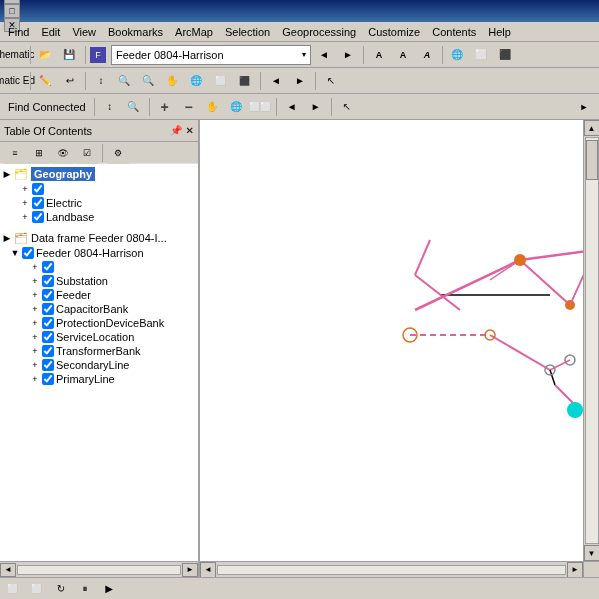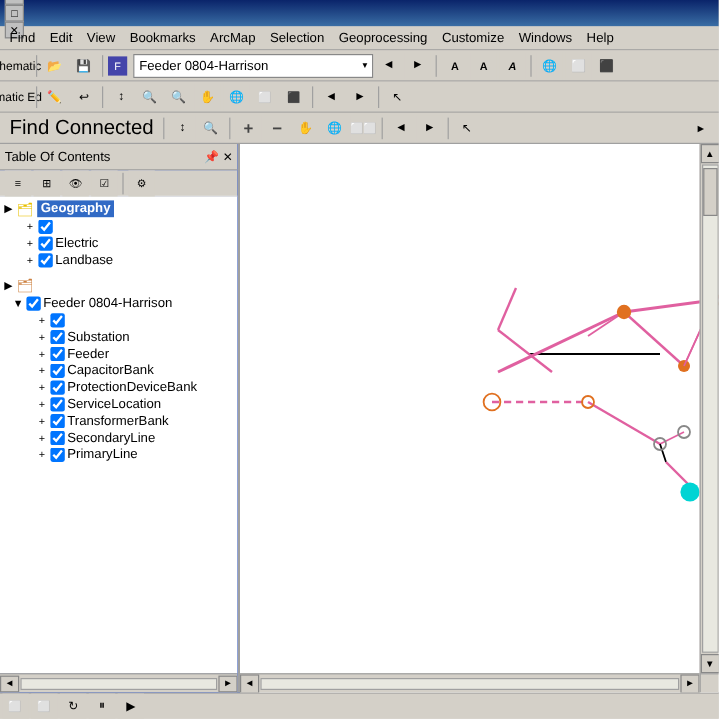--- a/index.html
+++ b/index.html
@@ -73,21 +73,21 @@
 
     
     #main-area {
       display: flex;
       height: calc(599px - 22px - 20px - 26px - 26px - 26px - 22px);
     }
 
     
     #left-panel {
       width: 200px;
-      background: #1d4ed8;
+      background: #0c4a6e;
       border-right: 2px solid #a0a0a0;
       display: flex;
       flex-direction: column;
       overflow: hidden;
     }
 
     
     #toc-header {
       background: #d4d0c8;
       height: 22px;
@@ -202,21 +202,21 @@
 
 <div id="menubar">
     <div class="menu-item">Find</div>
     <div class="menu-item">Edit</div>
     <div class="menu-item">View</div>
     <div class="menu-item">Bookmarks</div>
     <div class="menu-item">ArcMap</div>
     <div class="menu-item">Selection</div>
     <div class="menu-item">Geoprocessing</div>
     <div class="menu-item">Customize</div>
-    <div class="menu-item">Windows</div>
+    <div class="menu-item">Contents</div>
     <div class="menu-item">Help</div>
   </div>
 
 <div class="toolbar">
   <div class="toolbar-btn">
     <span style="font-size:10px; white-space:nowrap; padding:0 2px;">Schematic ▾</span>
   </div>
   <div class="toolbar-separator"></div>
   <div class="toolbar-btn" title="Open">📂</div>
   <div class="toolbar-btn" title="Save">💾</div>
@@ -258,21 +258,21 @@
   <div class="toolbar-btn" style="font-size:9px;">⬜</div>
   <div class="toolbar-btn" style="font-size:9px;">⬛</div>
   <div class="toolbar-separator"></div>
   <div class="toolbar-btn">◄</div>
   <div class="toolbar-btn">►</div>
   <div class="toolbar-separator"></div>
   <div class="toolbar-btn">↖</div>
 </div>
 
 <div class="toolbar" id="toolbar3">
-  <span style="font-size:17px; padding: 0 4px;">Find Connected</span>
+  <span style="font-size:11px; padding: 0 4px;">Find Connected</span>
   <div class="toolbar-separator"></div>
   <div class="toolbar-btn" style="font-size:10px;">↕</div>
   <div class="toolbar-btn" style="font-size:10px;">🔍</div>
   <div class="toolbar-separator"></div>
 
   <div class="toolbar-btn" style="font-size:14px; font-weight:bold; color:#444;">+</div>
   <div class="toolbar-btn" style="font-size:14px; font-weight:bold; color:#444;">−</div>
   <div class="toolbar-btn" style="font-size:10px;">✋</div>
   <div class="toolbar-btn" style="font-size:10px;">🌐</div>
   <div class="toolbar-btn" style="font-size:9px;">⬜⬜</div>
@@ -327,20 +327,21 @@
         <span class="toc-expand">+</span>
         <input type="checkbox" class="toc-checkbox" checked="" style="">
         <span class="toc-label">Landbase</span>
       </div>
 
       <div style="height:6px;"></div>
 
       <div class="toc-item">
         <span class="toc-expand">▶</span>
         <span class="toc-icon" style="color:#cc8040;">🗂</span>
+        <span class="toc-label">Data frame Feeder 0804-I...</span>
       </div>
 
       <div class="toc-item toc-indent-1">
         <span class="toc-expand">▼</span>
         <input type="checkbox" class="toc-checkbox" checked="" style="">
         <span class="toc-label">Feeder 0804-Harrison</span>
       </div>
 
       <div class="toc-item toc-indent-3">
         <span class="toc-expand">+</span>

